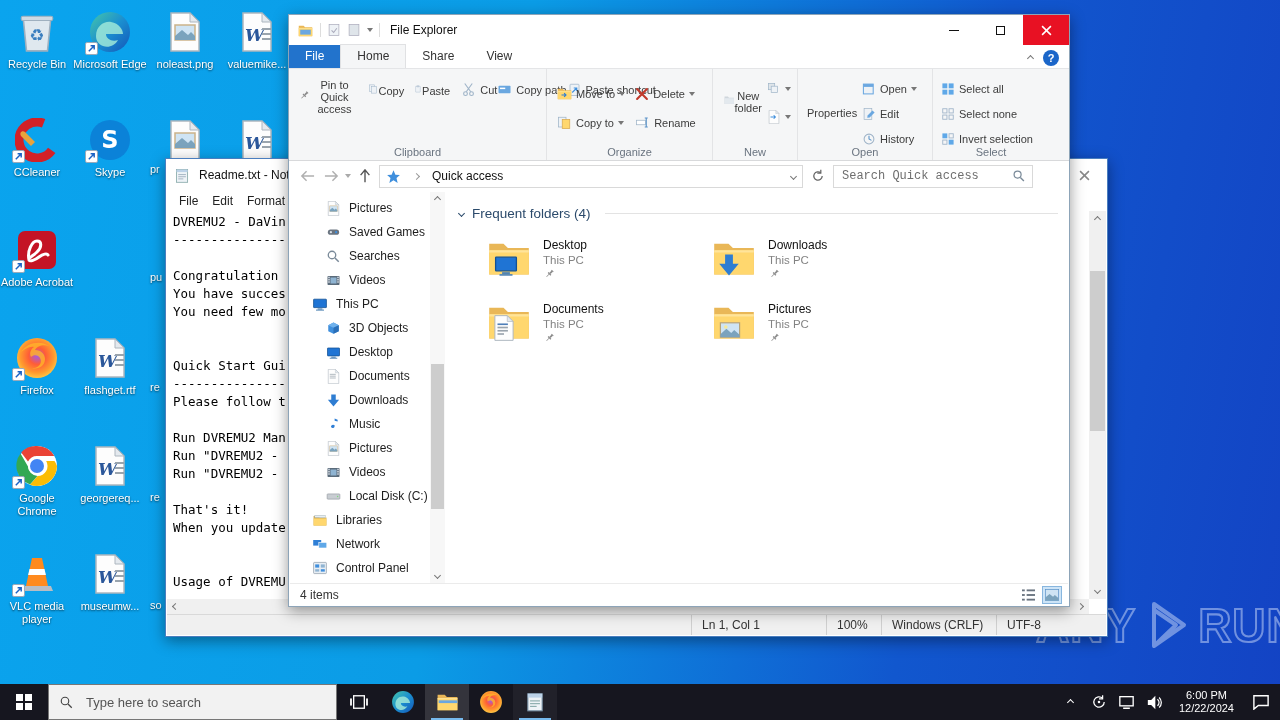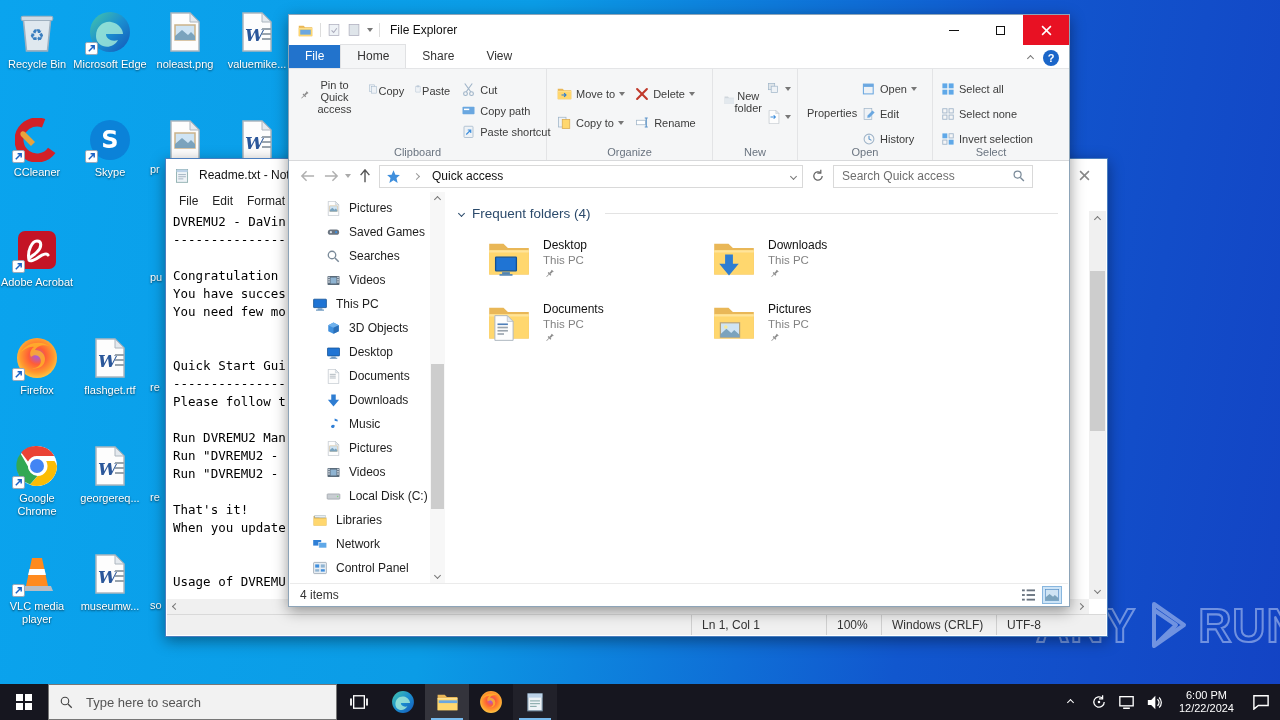--- a/index.html
+++ b/index.html
@@ -63,21 +63,21 @@
   .bigbtn .blabel{font-size:11px;line-height:12px;color:#3c3c3c;text-align:center;margin-top:3px;}
   .smallrow{display:flex;align-items:center;gap:4px;height:21px;font-size:11px;color:#3c3c3c;white-space:nowrap;}
   .ric{display:inline-flex;align-items:center;justify-content:center;}
   
   .ex-addr{height:30px;background:#fff;display:flex;align-items:center;padding:0 8px;gap:4px;}
   .navarrow{width:20px;display:flex;justify-content:center;}
   .addr-box{flex:0 0 auto;width:424px;height:23px;border:1px solid #d9d9d9;display:flex;align-items:center;padding:0 6px;gap:13px;}
   .addr-text{font-size:12px;color:#111;flex:1;}
   .refresh{width:22px;display:flex;justify-content:center;}
   .search-box{width:200px;height:23px;border:1px solid #d9d9d9;display:flex;align-items:center;padding:0 6px;}
-  .search-box input{border:none;outline:none;flex:1;font-size:12px;font-family:Liberation Sans, sans-serif;color:#111;}
+  .search-box input{border:none;outline:none;flex:1;font-size:12px;font-family:Liberation Mono, monospace;color:#111;}
   .search-box input::placeholder{color:#6e6e6e;}
   
   .ex-main{position:absolute;left:1px;right:1px;top:177px;bottom:23px;display:flex;background:#fff;}
   .navpane{width:140px;padding-top:4px;overflow:hidden;position:relative;}
   .nav-item{height:24px;display:flex;align-items:center;gap:8px;font-size:12px;color:#1d1d1d;white-space:nowrap;}
   .nav-item.lvl1{padding-left:22px;}
   .nav-item.lvl2{padding-left:36px;}
   .nav-scroll{width:15px;background:#f7f7f7;position:relative;display:flex;flex-direction:column;justify-content:space-between;align-items:center;}
   .nav-thumb{position:absolute;left:1px;width:13px;top:172px;height:145px;background:#cdcdcd;}
   .contentpane{flex:1;position:relative;padding:14px 10px 0 14px;}
@@ -551,21 +551,21 @@
               </svg>
             <span class="blabel">Copy</span>
           </div>
           <div class="bigbtn" style="width:44px">
             <svg width="26" height="26" viewBox="0 0 40 40">
                 <rect x="8" y="6" width="24" height="30" rx="2" fill="#eef2f6" stroke="#9fb4c8" stroke-width="2"></rect>
                 <rect x="14" y="3" width="12" height="7" rx="2" fill="#c8d4e0" stroke="#9fb4c8" stroke-width="1.5"></rect>
               </svg>
             <span class="blabel">Paste</span>
           </div>
-          <div style="display:flex;flex-direction:column;padding-left:6px;padding-top:6px;">
+          <div style="display:flex;flex-direction:row;padding-left:6px;padding-top:6px;">
             <div class="smallrow">
               <svg class="ric" width="15" height="15" viewBox="0 0 40 40">
                   <path d="M10 4 L26 26 M30 4 L14 26" stroke="#9fb4c8" stroke-width="3"></path>
                   <circle cx="12" cy="31" r="5" fill="none" stroke="#9fb4c8" stroke-width="3"></circle>
                   <circle cx="28" cy="31" r="5" fill="none" stroke="#9fb4c8" stroke-width="3"></circle>
                 </svg>
               <span>Cut</span>
             </div>
             <div class="smallrow">
               <svg class="ric" width="15" height="15" viewBox="0 0 40 40">

